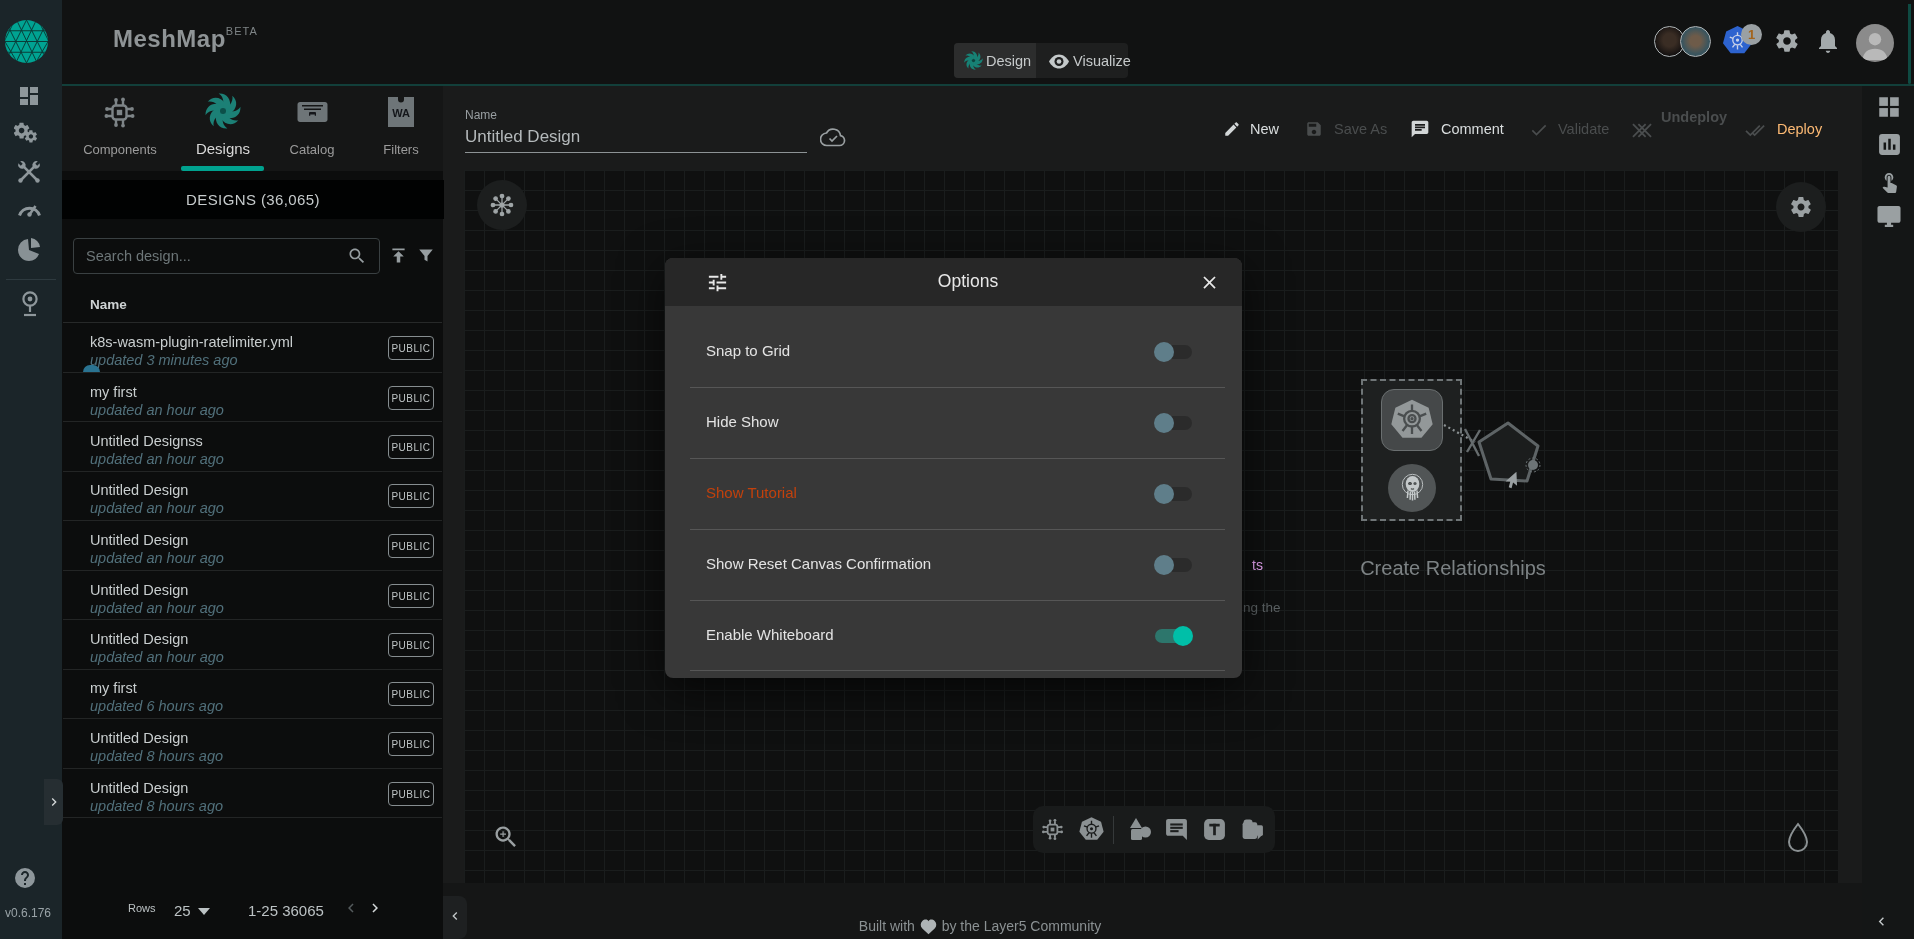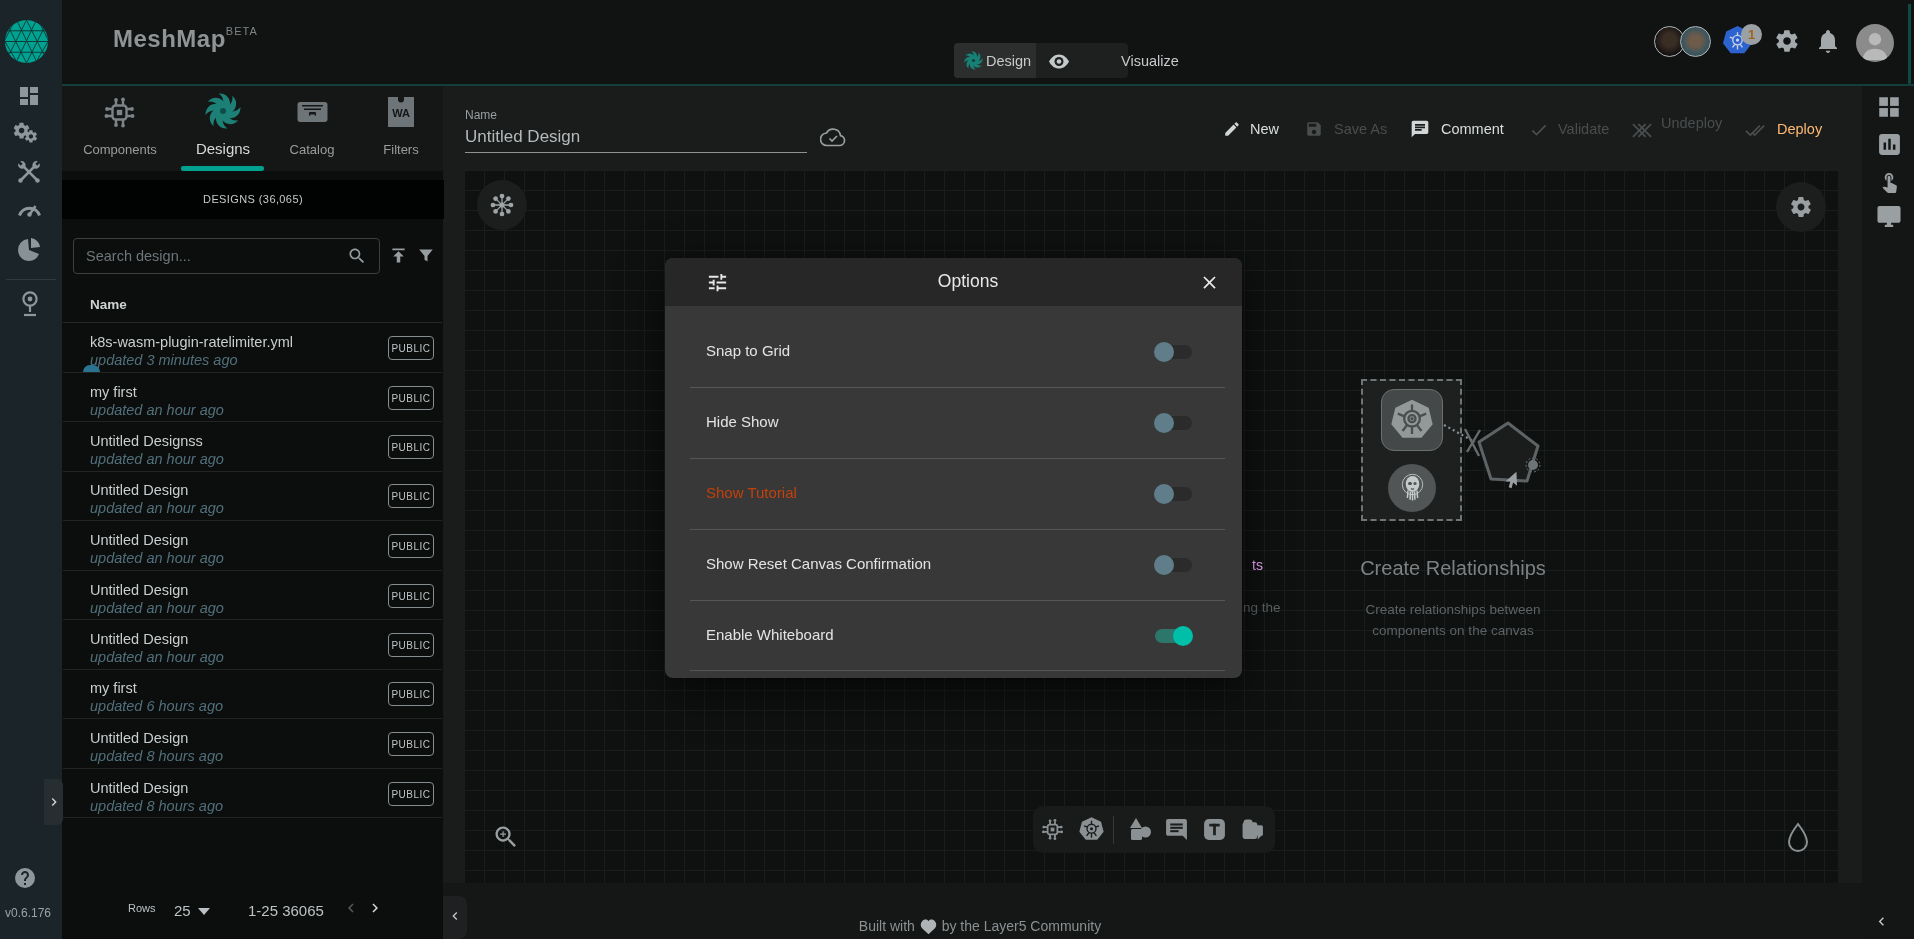--- a/index.html
+++ b/index.html
@@ -47,21 +47,21 @@
       </svg>
 </div>
 <div class="abs" style="left:986px;top:53px;color:#c6cacb;font-size:14.5px;">Design</div>
 <div class="abs" style="left:1049px;top:54px;width:20px;height:15px;">
   <svg width="20" height="15" viewBox="0 0 24 17">
         <path d="M12 0C7 0 2.7 3.4 0 8.5 2.7 13.6 7 17 12 17s9.3-3.4 12-8.5C21.3 3.4 17 0 12 0z" fill="#c4c9ca"></path>
         <circle cx="12" cy="8.5" r="5.4" fill="#1e1f1f"></circle>
         <circle cx="12" cy="8.5" r="2.8" fill="#c4c9ca"></circle>
       </svg>
 </div>
-<div class="abs" style="left:1073px;top:53px;color:#c6cacb;font-size:14.5px;margin-left:48px;">Visualize</div>
+<div class="abs" style="left:1073px;top:53px;color:#c6cacb;font-size:14.5px;">Visualize</div>
 
 <div class="abs" style="left:1654px;top:26px;width:31px;height:31px;border-radius:50%;border:1.5px solid #aeb4b6;background:radial-gradient(circle at 50% 45%, #3a2d24 0 30%, #131010 72%);"></div>
 <div class="abs" style="left:1680px;top:26px;width:31px;height:31px;border-radius:50%;border:1.5px solid #aeb4b6;background:radial-gradient(circle at 50% 48%, #6e5b49 0 25%, #3b555e 62%);"></div>
 
 <div class="abs" style="left:1722px;top:26px;width:31px;height:30px;">
   <svg width="31" height="30" viewBox="0 0 34 33">
         <polygon points="17,0 29.5,6 33,19 24.5,30 9.5,30 1,19 4.5,6" fill="#2d63cf"></polygon>
         <g stroke="#c8d2e8" stroke-width="1.5" fill="none">
           <circle cx="17" cy="15.5" r="5.2"></circle>
           <path d="M17 7v3.8M17 21.2v4.6M8.5 12.2l3.8 1.5M25.5 12.2l-3.8 1.5M11.5 23.5l2.5-3.3M22.5 23.5l-2.5-3.3"></path>
@@ -212,21 +212,21 @@
 </div>
 <div class="abs" style="left:273px;top:142px;width:78px;text-align:center;color:#9b9b9b;font-size:13px;">Catalog</div>
 <div class="abs" style="left:386px;top:97px;width:30px;height:30px;">
   <svg width="30" height="30" viewBox="0 0 30 30">
         <path d="M2 0h10v2.5a3 3 0 0 0 6 0V0h10v30H2z" fill="#6e7578"></path>
         <text x="15" y="20" font-size="11" font-weight="bold" fill="#14161a" text-anchor="middle" font-family="Liberation Sans">WA</text>
       </svg>
 </div>
 <div class="abs" style="left:362px;top:142px;width:78px;text-align:center;color:#9b9b9b;font-size:13px;">Filters</div>
 
-<div class="abs" style="left:62px;top:180px;width:382px;height:39px;background:#010202;color:#c6cbcc;font-size:11px;text-align:center;line-height:39px;letter-spacing:0.4px;">DESIGNS (36,065)</div>
+<div class="abs" style="left:62px;top:180px;width:382px;height:39px;background:#010202;color:#c6cbcc;font-size:15px;text-align:center;line-height:39px;letter-spacing:0.4px;">DESIGNS (36,065)</div>
 
 <div class="abs" style="left:73px;top:238px;width:307px;height:36px;border:1px solid #3a4042;border-radius:4px;"></div>
 <div class="abs" style="left:86px;top:248px;color:#6d7678;font-size:14.5px;">Search design...</div>
 <div class="abs" style="left:347px;top:246px;width:20px;height:20px;">
   <svg width="20" height="20" viewBox="0 0 24 24" fill="#969da0">
         <path d="M15.5 14h-.8l-.3-.3c1-1.1 1.6-2.6 1.6-4.2C16 5.9 13.1 3 9.5 3S3 5.9 3 9.5 5.9 16 9.5 16c1.6 0 3.1-.6 4.2-1.6l.3.3v.8l5 5 1.5-1.5-5-5zm-6 0C7 14 5 12 5 9.5S7 5 9.5 5 14 7 14 9.5 12 14 9.5 14z"></path>
       </svg>
 </div>
 <div class="abs" style="left:388px;top:245px;width:21px;height:21px;">
   <svg width="21" height="21" viewBox="0 0 24 24" fill="#969da0">
@@ -344,21 +344,21 @@
       <svg width="20" height="20" viewBox="0 0 24 24" fill="none" stroke="#4a4d4e" stroke-width="2">
         <path d="M4 12.5l5 5 11-11"></path>
       </svg>
     </div>
 <div class="abs" style="left:1558px;top:121px;color:#4a4d4e;font-size:14.5px;">Validate</div>
 <div class="abs" style="left:1631px;top:121px;width:22px;height:19px;">
       <svg width="22" height="19" viewBox="0 0 24 21" fill="none" stroke="#4a4d4e" stroke-width="2">
         <path d="M2 3.5l14 14M16 3.5l-14 14M8 3.5l14 14M22 3.5l-14 14"></path>
       </svg>
     </div>
-<div class="abs" style="left:1661px;top:115px;color:#4a4d4e;font-size:14.5px;">Undeploy</div>
+<div class="abs" style="left:1661px;top:109px;color:#4a4d4e;font-size:14.5px;font-weight:bold;">Undeploy</div>
 <div class="abs" style="left:1744px;top:120px;width:23px;height:19px;">
       <svg width="23" height="19" viewBox="0 0 26 22" fill="none" stroke="#4a4d4e" stroke-width="2">
         <path d="M2 12.5l5 5 11-11M9 14.5l3 3 11-11"></path>
       </svg>
     </div>
 <div class="abs" style="left:1777px;top:121px;color:#fdba74;font-size:14.5px;">Deploy</div>
 
 <div class="abs" style="left:477px;top:180px;width:50px;height:50px;border-radius:50%;background:#1c1e1e;"></div>
 <div class="abs" style="left:489px;top:192px;width:26px;height:26px;">
   <svg width="26" height="26" viewBox="0 0 26 26">
@@ -494,21 +494,20 @@
   <svg width="18" height="19" viewBox="0 0 20 22">
         <g transform="rotate(45 10 11)">
           <path d="M4 1l12 11-6 .5 3.5 6-3 1.6-3.5-6L3 18z" fill="#9aa0a2"></path>
         </g>
       </svg>
 </div>
 
 <div class="abs" style="left:1252px;top:557px;color:#f0abfc;font-size:14px;">ts</div>
 <div class="abs" style="left:1243px;top:600px;color:#5d6365;font-size:13.5px;">ng the</div>
 <div class="abs" style="left:1330px;top:557px;width:246px;text-align:center;color:#7c8284;font-size:20px;">Create Relationships</div>
-<div class="abs" style="left:1330px;top:599px;width:246px;text-align:center;color:#5d6365;font-size:13.5px;line-height:21px;">Create relationships between<br>components on the canvas</div>
 
 <div class="abs" style="left:1862px;top:86px;width:52px;height:853px;background:#141616;"></div>
 <div class="abs" style="left:1876px;top:94px;width:26px;height:26px;">
   <svg width="26" height="26" viewBox="0 0 24 24" fill="#9aa0a2">
         <rect x="3" y="3" width="8" height="8"></rect>
         <rect x="13" y="3" width="8" height="8"></rect>
         <rect x="3" y="13" width="8" height="8"></rect>
         <rect x="13" y="13" width="8" height="8"></rect>
       </svg>
 </div>

